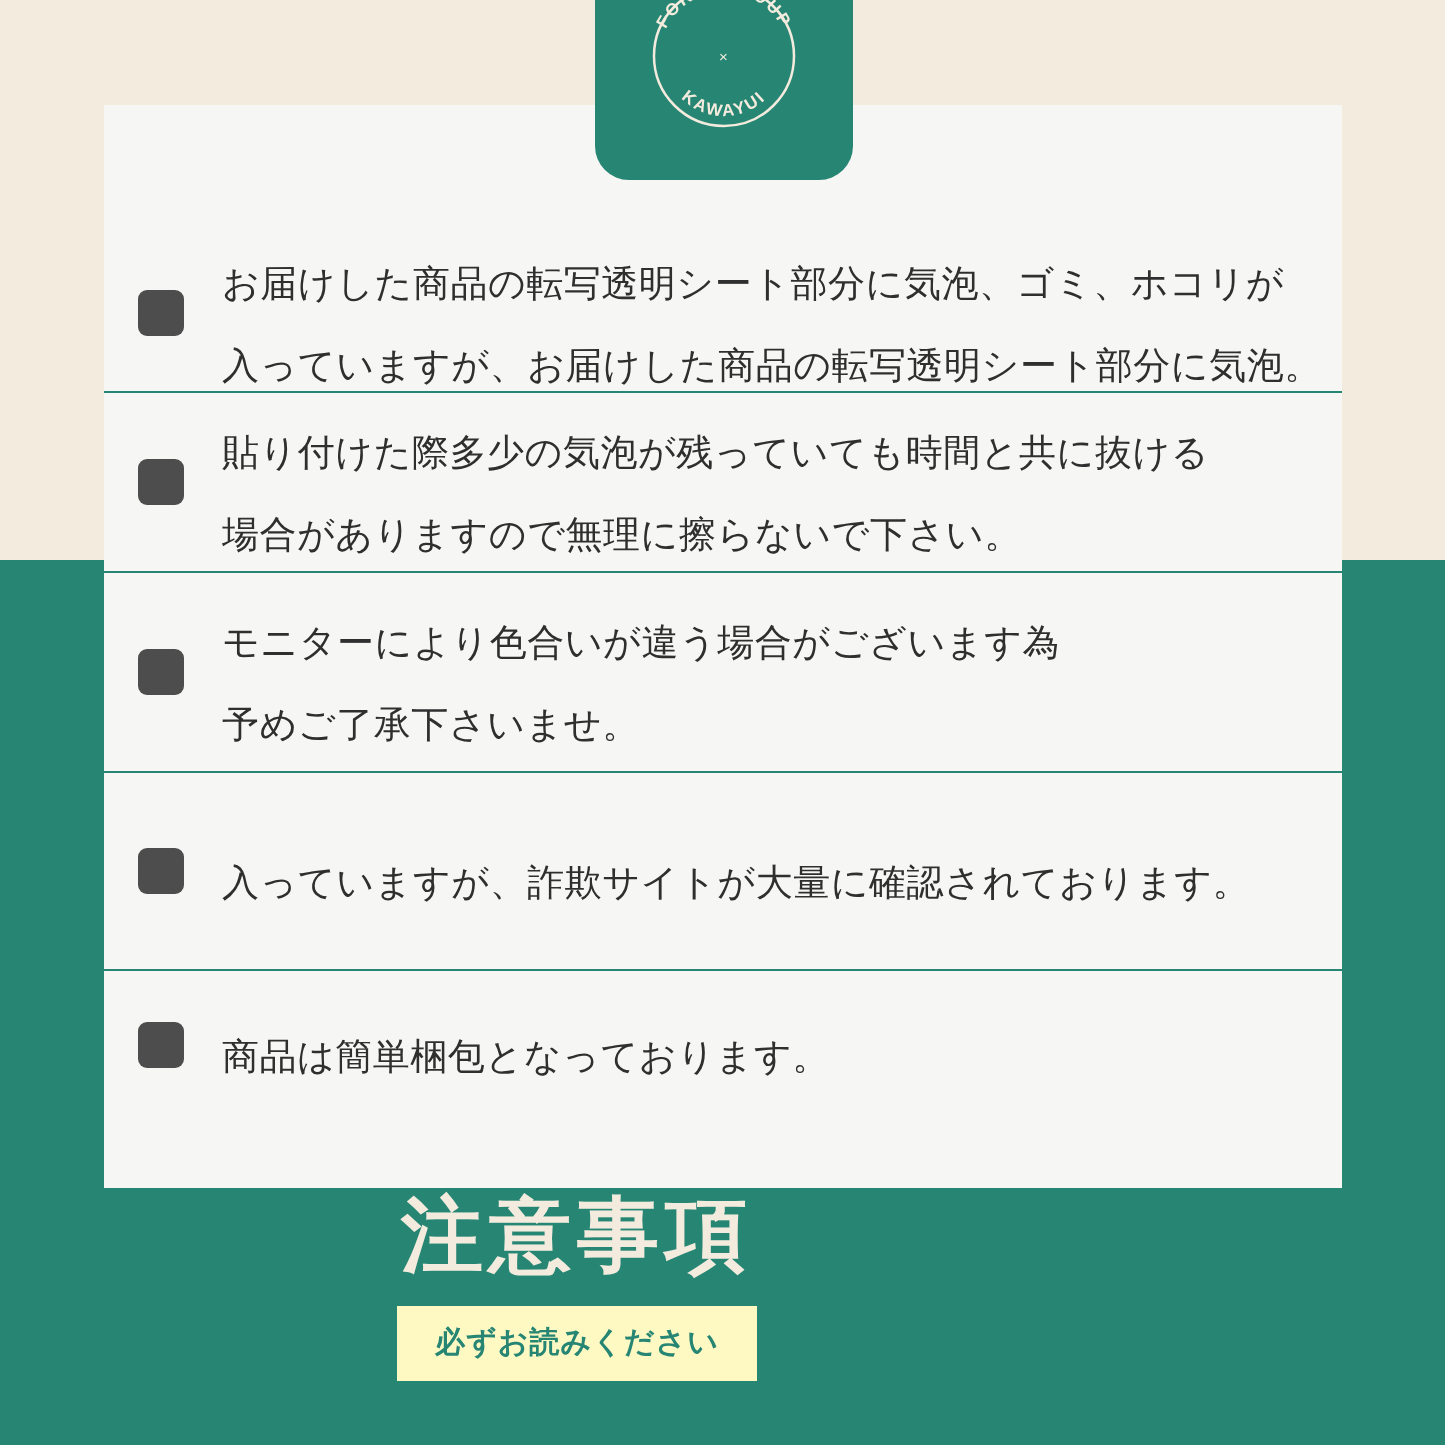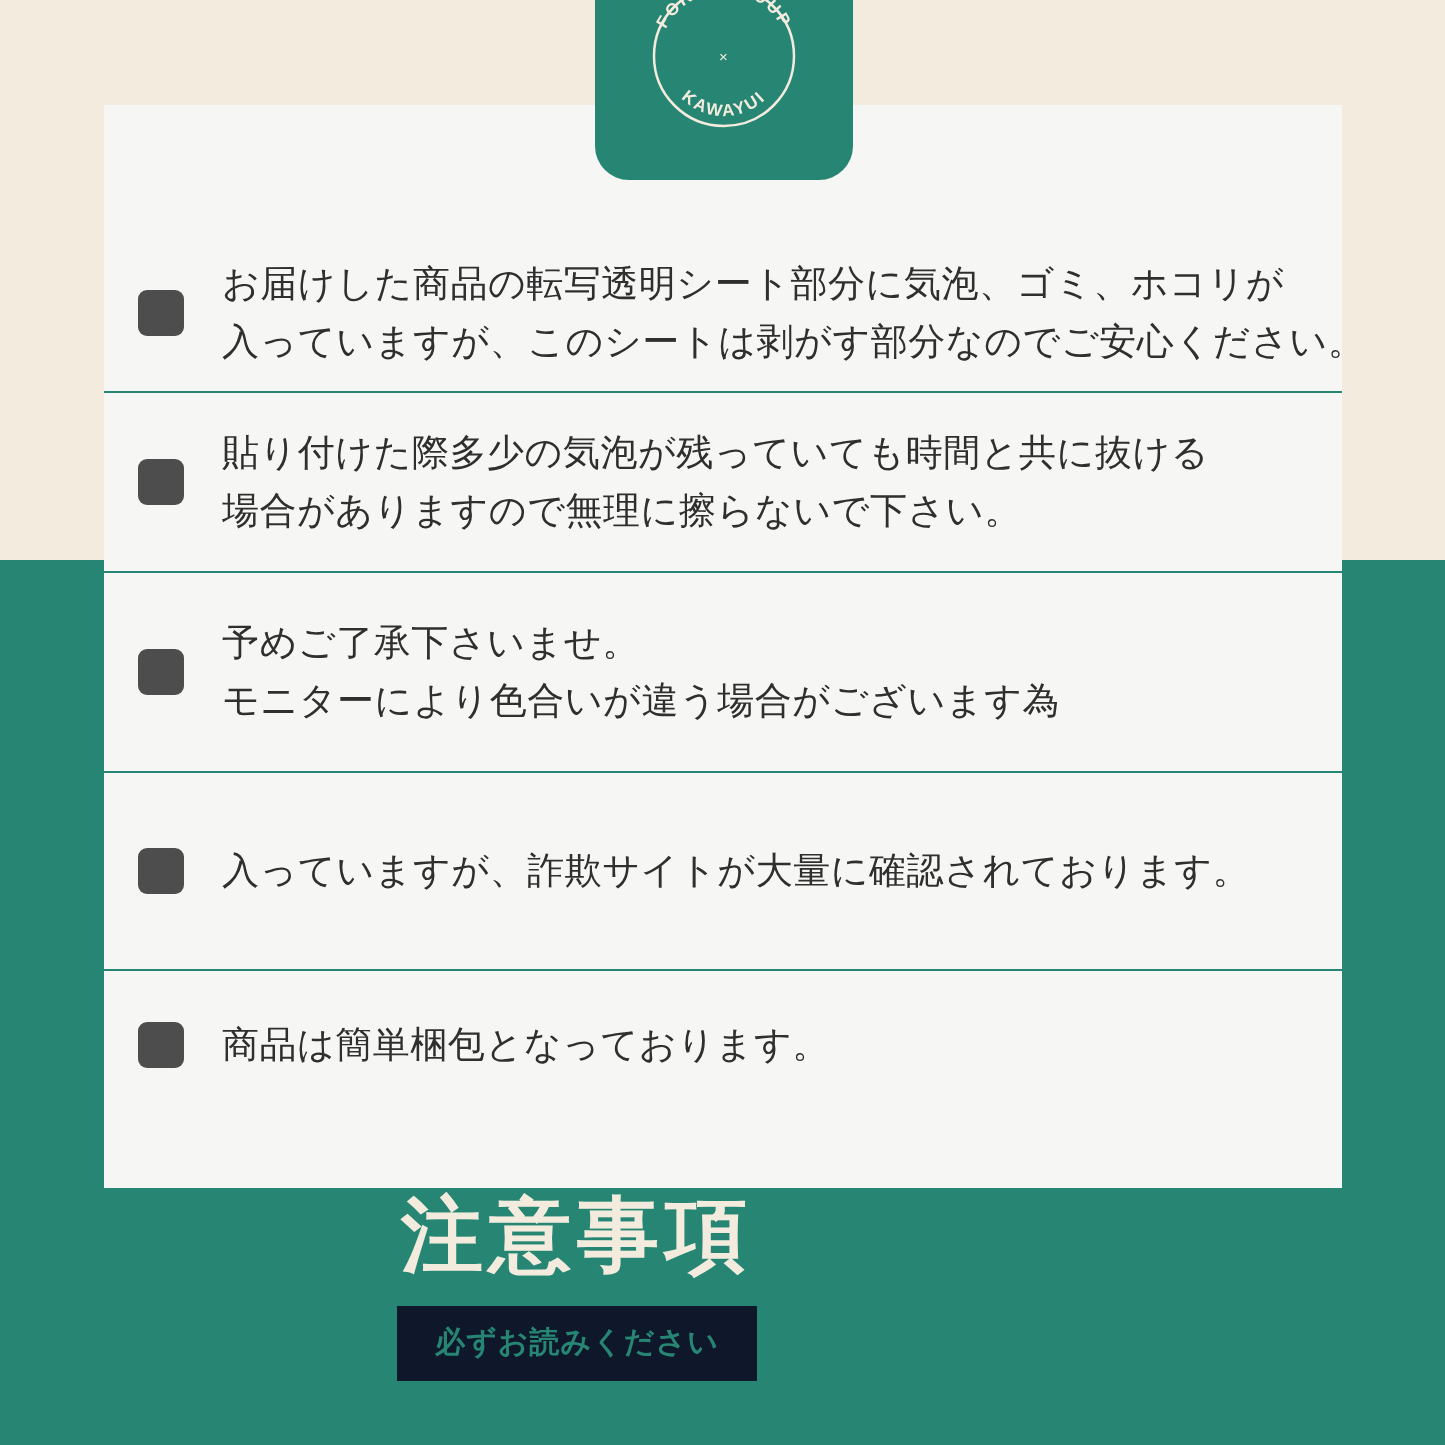--- a/index.html
+++ b/index.html
@@ -89,78 +89,78 @@
     border-radius: 9px;
     margin-right: 38px;
   }
   .notice-text {
     font-size: 37px;
     line-height: 1.58;
     color: #2f2f2f;
     letter-spacing: 0.5px;
     font-weight: 500;
   }
-  .notice-text .line { display: block; white-space: nowrap; }
+  .notice-text .line { display: block; white-space: nowrap; margin-top: 24px; }
 
   
   #footer {
     position: absolute;
     left: 0; top: 1190px;
     width: 1154px;
     text-align: center;
     z-index: 3;
   }
   #footer-title {
     font-size: 82px;
     font-weight: bold;
     color: #f3ebdd;
     letter-spacing: 6px;
     line-height: 1.1;
   }
   #footer-badge {
     display: inline-block;
     margin-top: 26px;
-    background: #0f172a;
+    background: #fef9c3;
     color: #268573;
     font-size: 30px;
     font-weight: bold;
     letter-spacing: 1px;
     padding: 16px 38px 18px;
   }
 </style>
 </head>
 <body>
 
 <div id="bg-top"></div>
 <div id="bg-bottom"></div>
 
 <div id="notice-card">
   <div class="notice-list">
 
     <div class="notice-row r1">
       <div class="bullet"></div>
       <div class="notice-text">
         <span class="line">お届けした商品の転写透明シート部分に気泡、ゴミ、ホコリが</span>
-        <span class="line">入っていますが、このシートは剥がす部分なのでご安心ください。</span>
+        <span class="line">入っていますが、お届けした商品の転写透明シート部分に気泡。</span>
       </div>
     </div>
 
     <div class="notice-row r2">
       <div class="bullet"></div>
       <div class="notice-text">
         <span class="line">貼り付けた際多少の気泡が残っていても時間と共に抜ける</span>
         <span class="line">場合がありますので無理に擦らないで下さい。</span>
       </div>
     </div>
 
     <div class="notice-row r3">
       <div class="bullet"></div>
       <div class="notice-text">
+        <span class="line">モニターにより色合いが違う場合がございます為</span>
         <span class="line">予めご了承下さいませ。</span>
-        <span class="line">モニターにより色合いが違う場合がございます為</span>
       </div>
     </div>
 
     <div class="notice-row r4">
       <div class="bullet"></div>
       <div class="notice-text">
         <span class="line">入っていますが、詐欺サイトが大量に確認されております。</span>
       </div>
     </div>
 

